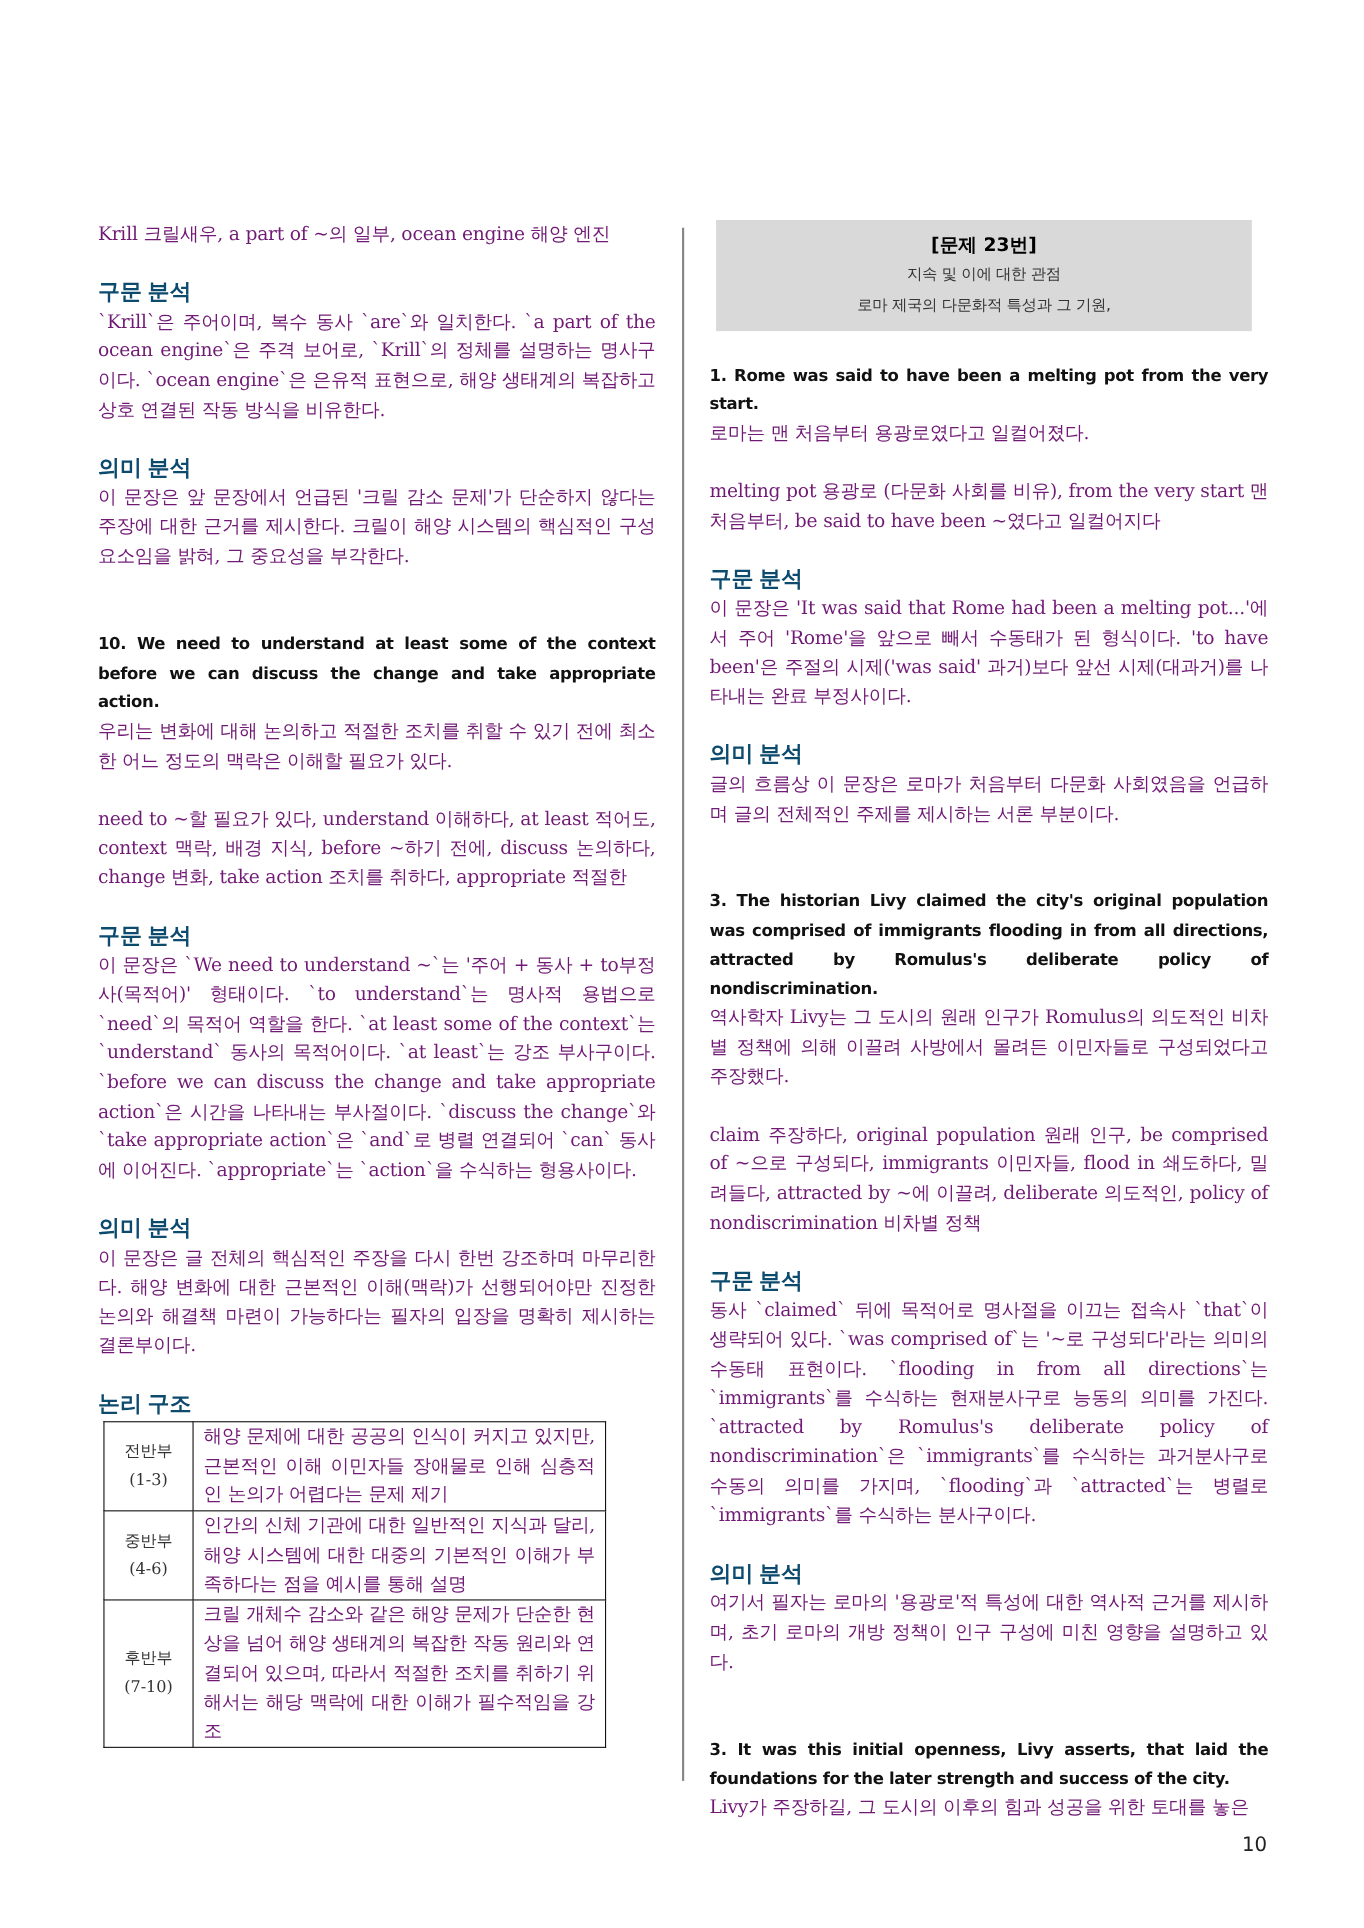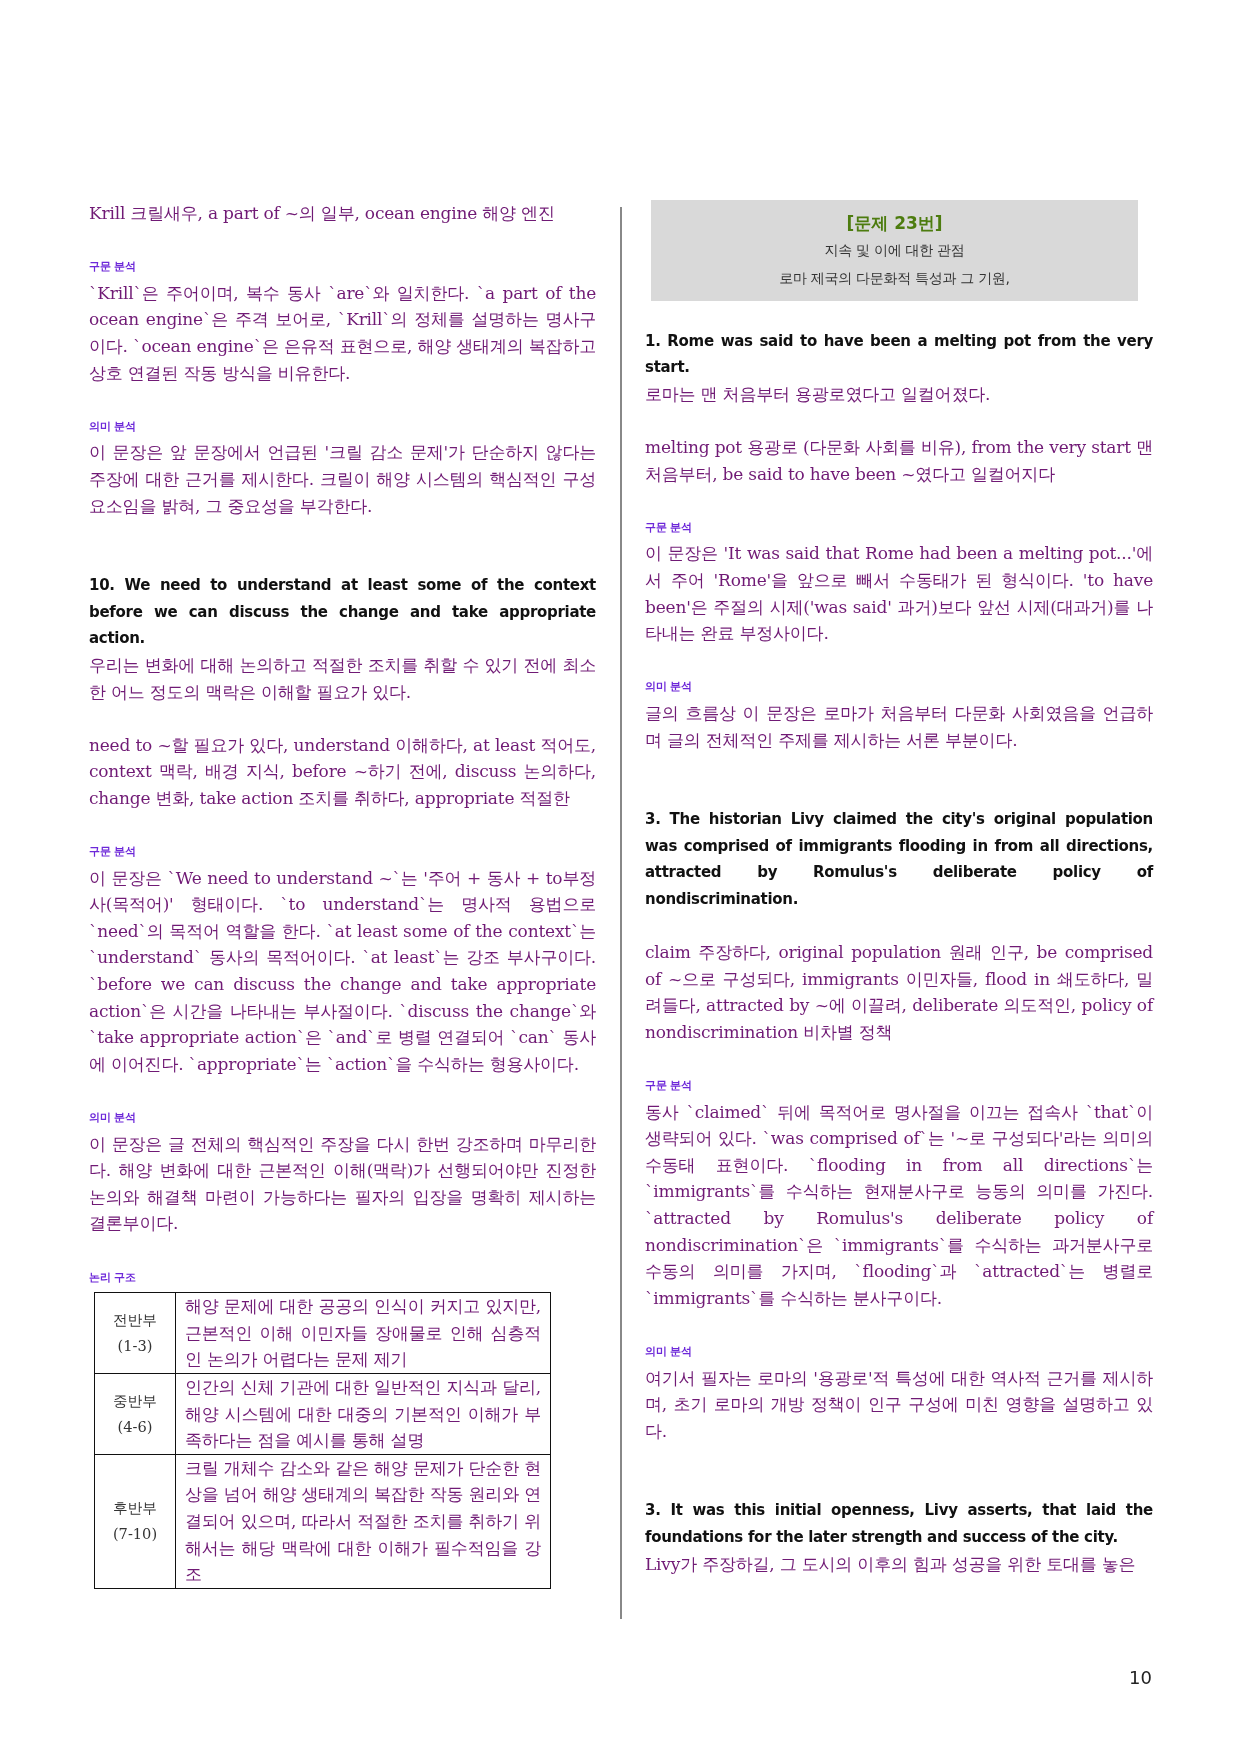--- a/index.html
+++ b/index.html
@@ -10,27 +10,27 @@
   .header-left { position: absolute; left: 0; top: 0; font-family: "DejaVu Sans", sans-serif; font-weight: bold; font-size: 20px; color: #111; letter-spacing: -0.3px; }
   .header-right { position: absolute; right: 0; top: 0; font-family: "DejaVu Sans", sans-serif; font-weight: bold; font-size: 20px; color: #111; letter-spacing: -0.3px; }
 
   .divider { position: absolute; left: 620px; top: 207px; width: 1.5px; height: 1412px; background: #888; }
 
   .col { position: absolute; top: 200px; width: 507px; }
   .col-left { left: 89px; }
   .col-right { left: 645px; width: 508px; }
 
   .p { font-family: "DejaVu Serif", serif; font-size: 17px; line-height: 26.6px; color: #701a75; text-align: justify; margin: 0; letter-spacing: -0.2px; }
-  .h { font-family: Liberation Sans, sans-serif; font-weight: bold; font-size: 11px; line-height: 26.6px; color: #6d28d9; margin: 0; }
+  .h { font-family: Liberation Serif, serif; font-weight: bold; font-size: 20px; line-height: 26.6px; color: #0c4a6e; margin: 0; }
   .en { font-family: "DejaVu Sans", sans-serif; font-weight: bold; font-size: 15px; line-height: 26.6px; color: #111; text-align: justify; margin: 0; letter-spacing: -0.3px; }
   .gap1 { height: 26.6px; }
   .gap2 { height: 53px; }
 
   .topic-box { background: #d9d9d9; width: 487px; margin-left: 6px; height: 101px; text-align: center; padding-top: 10px; box-sizing: border-box; }
-  .topic-title { font-family: "DejaVu Sans", sans-serif; font-weight: bold; font-size: 17px; line-height: 26px; color: #4d7c0f; }
+  .topic-title { font-family: "DejaVu Sans", sans-serif; font-weight: bold; font-size: 17px; line-height: 26px; color: #000000; }
   .topic-sub { font-family: "DejaVu Sans", sans-serif; font-size: 14px; line-height: 28px; color: #333; letter-spacing: -0.3px; }
 
   table.logic { border-collapse: collapse; width: 457px; margin-left: 5px; margin-top: 2px; }
   table.logic td { border: 1.5px solid #111; vertical-align: middle; padding: 0; }
   td.part { width: 80px; text-align: center; font-family: "DejaVu Serif", serif; font-size: 14.6px; line-height: 26px; color: #333; }
   td.desc { padding: 0 9px 0 9px !important; }
 
   .page-num { position: absolute; right: 88px; top: 1667px; font-family: "DejaVu Sans", sans-serif; font-size: 18px; color: #222; }
 </style>
 </head>
@@ -116,20 +116,21 @@
       <p class="h">구문 분석</p>
       <p class="p">이 문장은 'It was said that Rome had been a melting pot...'에서 주어 'Rome'을 앞으로 빼서 수동태가 된 형식이다. 'to have been'은 주절의 시제('was said' 과거)보다 앞선 시제(대과거)를 나타내는 완료 부정사이다.</p>
       <div class="gap1"></div>
       <p class="h">의미 분석</p>
       <p class="p">글의 흐름상 이 문장은 로마가 처음부터 다문화 사회였음을 언급하며 글의 전체적인 주제를 제시하는 서론 부분이다.</p>
     </div>
     <div class="gap2"></div>
 
     <div>
       <p class="en">3. The historian Livy claimed the city's original population was comprised of immigrants flooding in from all directions, attracted by Romulus's deliberate policy of nondiscrimination.</p>
+      <p class="p">역사학자 Livy는 그 도시의 원래 인구가 Romulus의 의도적인 비차별 정책에 의해 이끌려 사방에서 몰려든 이민자들로 구성되었다고 주장했다.</p>
       <div class="gap1"></div>
       <p class="p">claim 주장하다, original population 원래 인구, be comprised of ~으로 구성되다, immigrants 이민자들, flood in 쇄도하다, 밀려들다, attracted by ~에 이끌려, deliberate 의도적인, policy of nondiscrimination 비차별 정책</p>
       <div class="gap1"></div>
       <p class="h">구문 분석</p>
       <p class="p">동사 `claimed` 뒤에 목적어로 명사절을 이끄는 접속사 `that`이 생략되어 있다. `was comprised of`는 '~로 구성되다'라는 의미의 수동태 표현이다. `flooding in from all directions`는 `immigrants`를 수식하는 현재분사구로 능동의 의미를 가진다. `attracted by Romulus's deliberate policy of nondiscrimination`은 `immigrants`를 수식하는 과거분사구로 수동의 의미를 가지며, `flooding`과 `attracted`는 병렬로 `immigrants`를 수식하는 분사구이다.</p>
       <div class="gap1"></div>
       <p class="h">의미 분석</p>
       <p class="p">여기서 필자는 로마의 '용광로'적 특성에 대한 역사적 근거를 제시하며, 초기 로마의 개방 정책이 인구 구성에 미친 영향을 설명하고 있다.</p>
     </div>
     <div class="gap2"></div>

